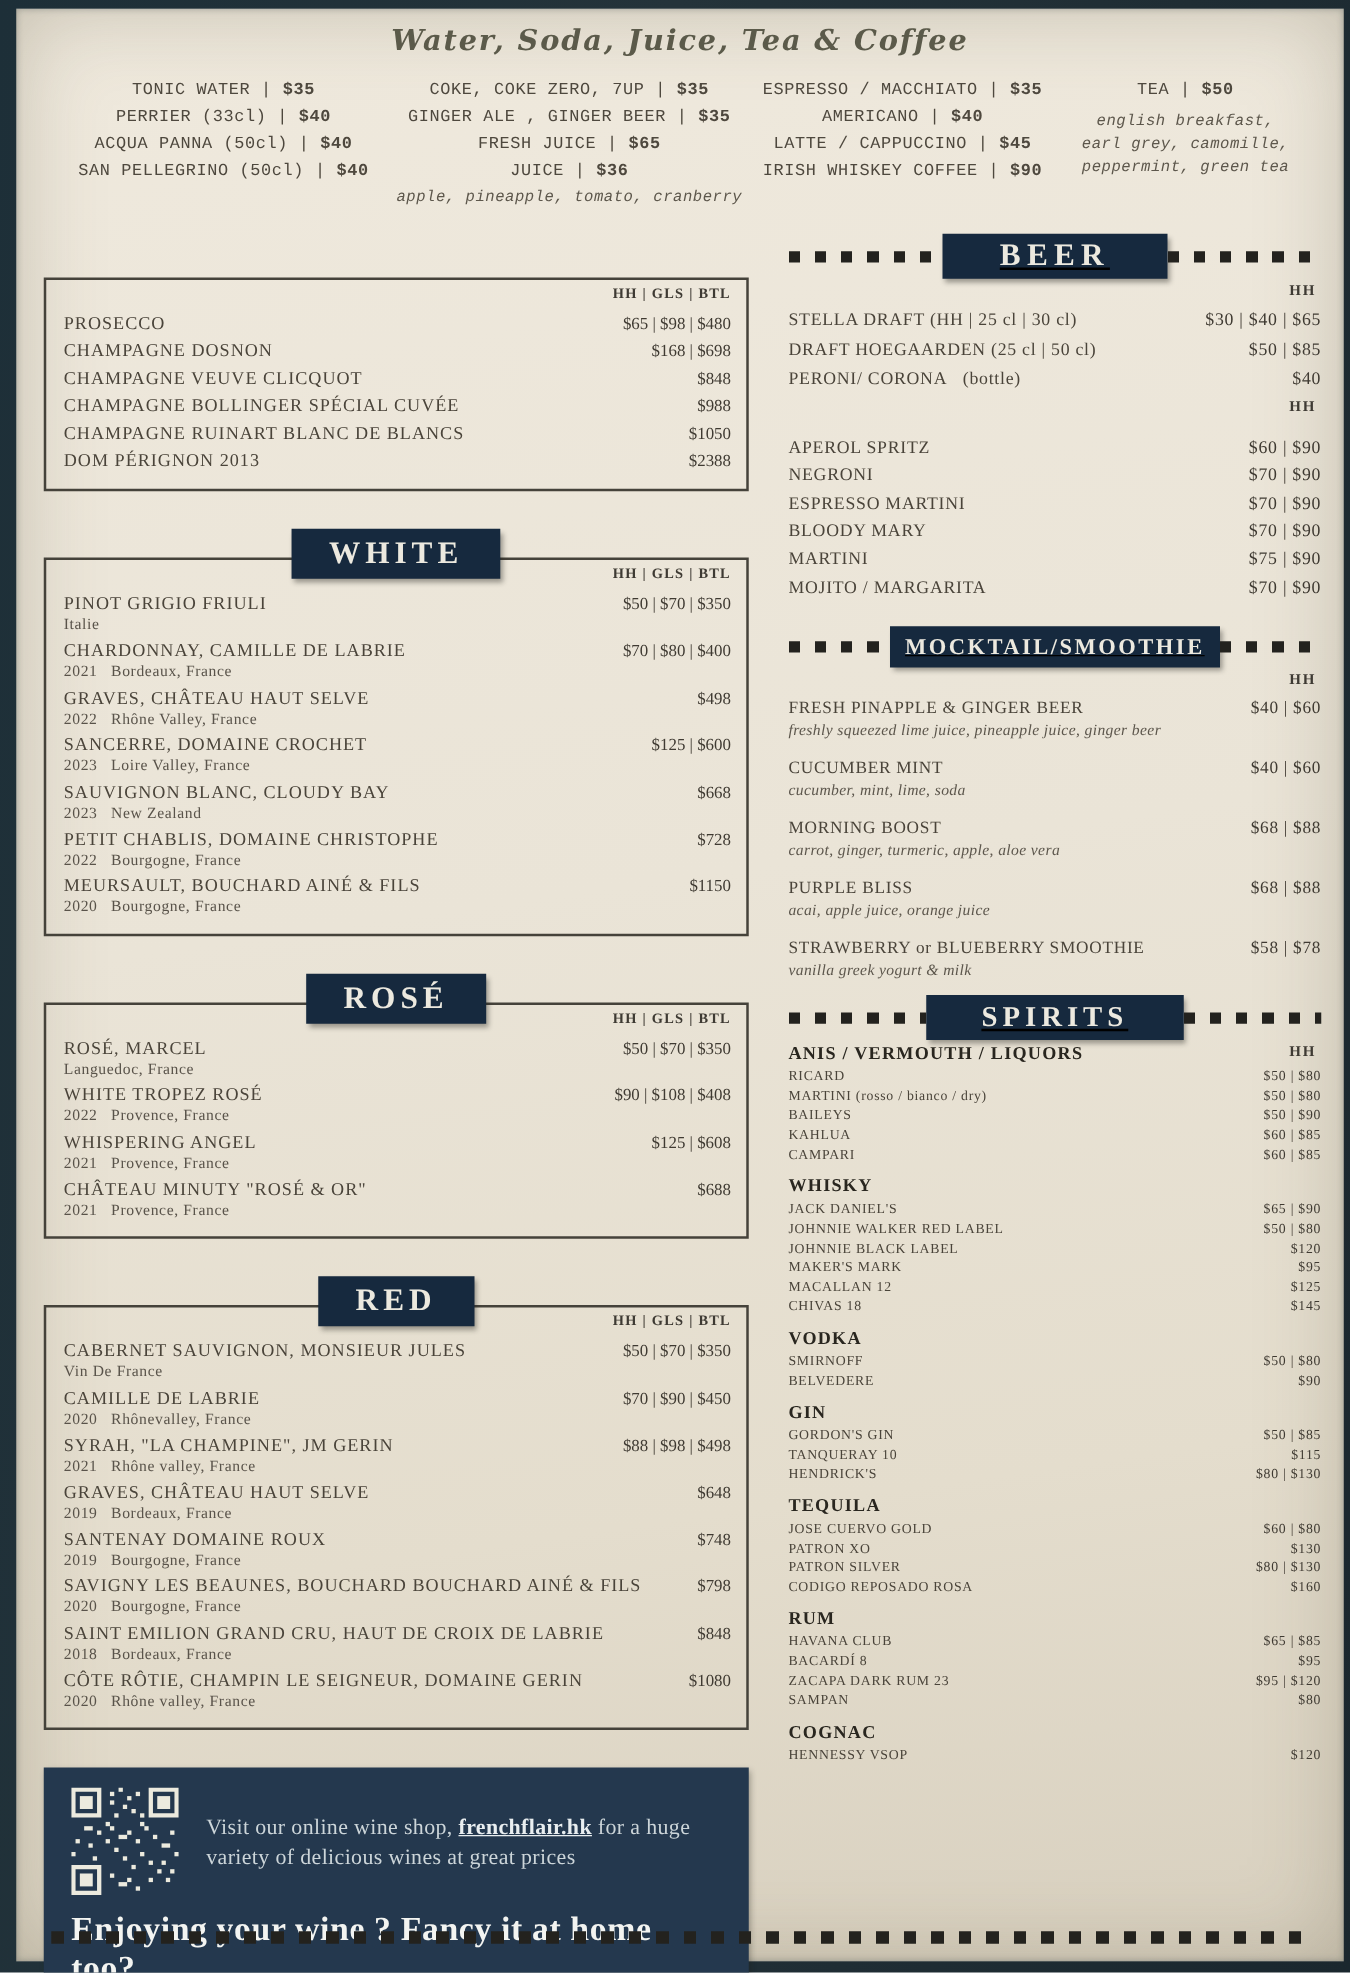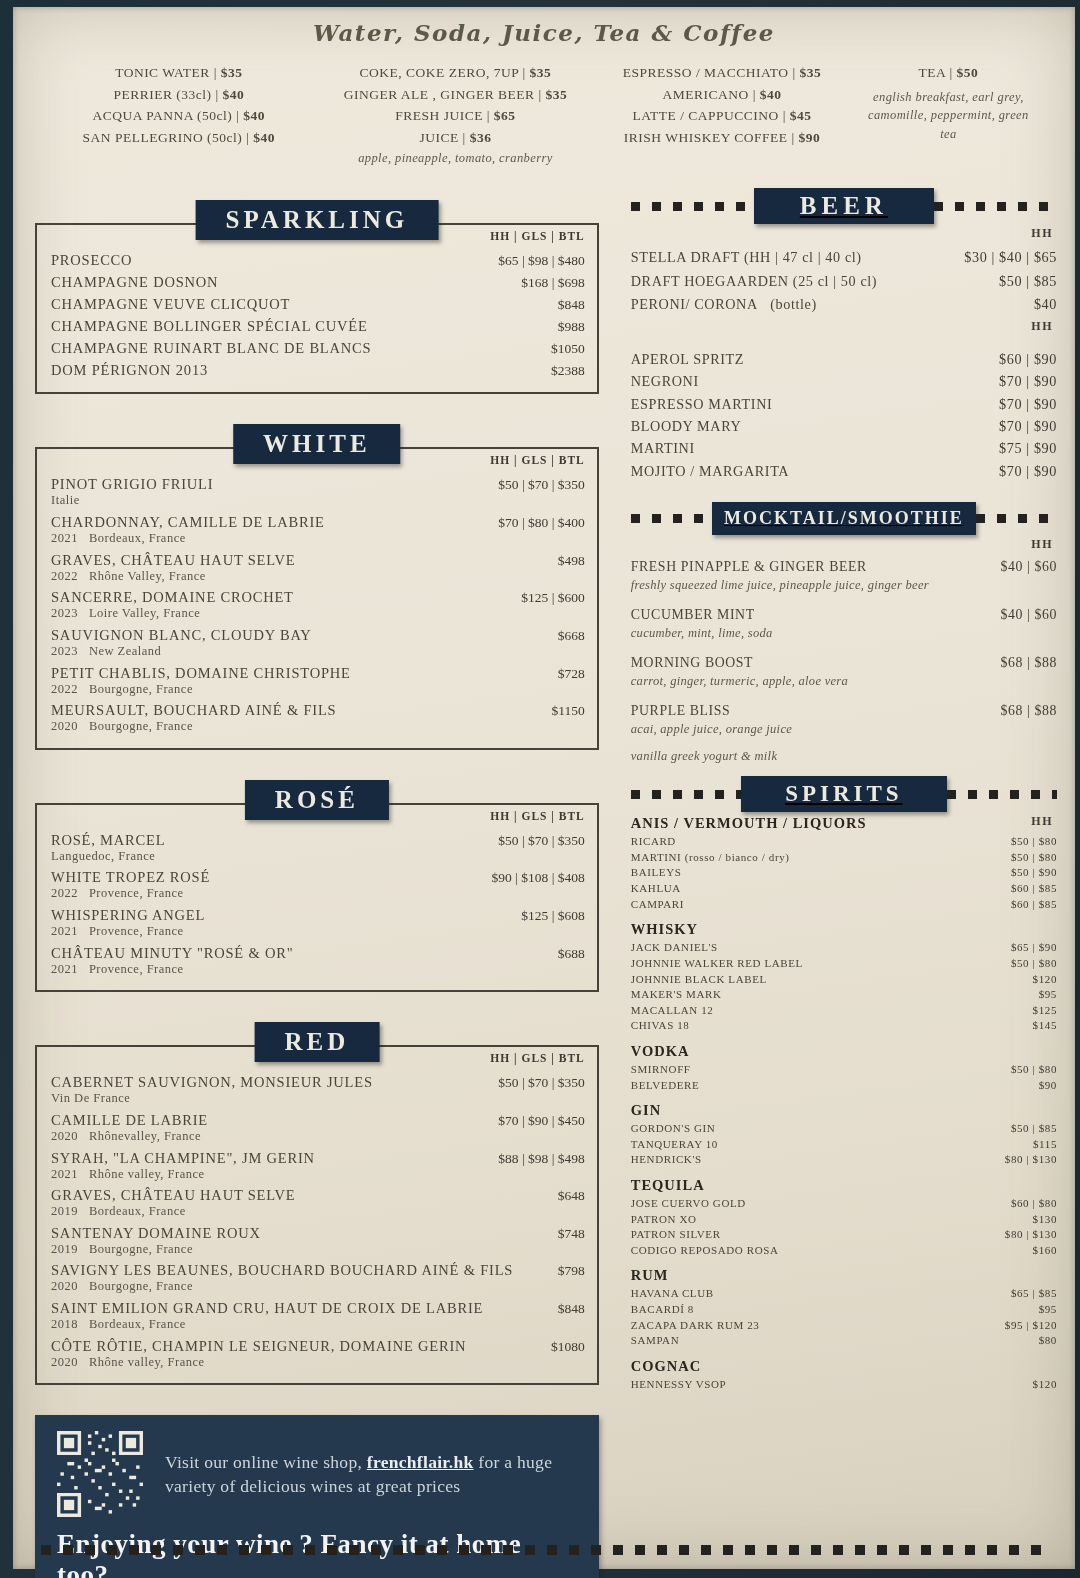--- a/index.html
+++ b/index.html
@@ -12,21 +12,21 @@
     position:absolute;left:13px;top:7px;right:5px;bottom:9px;
     background:linear-gradient(172deg,#efe9dd 0%,#eae4d7 45%,#e4ddcd 75%,#d8d0bf 100%);
     box-shadow:inset 0 0 70px rgba(95,85,60,.28), inset 0 0 6px rgba(40,60,70,.35);
   }
   .script-header{
     text-align:center;margin-top:12px;
     font-family:"DejaVu Serif",serif;font-style:italic;font-weight:bold;
     font-size:23px;letter-spacing:1.5px;color:#5b5a4a;
   }
   
-  .top-grid{display:flex;padding:16px 26px 0 30px;}
+  .top-grid{display:flex;padding:16px 26px 0 30px;font-family:Liberation Mono, monospace;}
   .top-col{text-align:center;color:#4c463c;}
   .top-col.c1{width:27%;}.top-col.c2{width:28%;}.top-col.c3{width:25%;}.top-col.c4{width:20%;}
   .top-item{font-size:13.5px;letter-spacing:.5px;line-height:1.6;color:#4e483e;}
   .tprice{font-weight:bold;}
   .tprice::before{content:" | ";font-weight:normal;}
   .top-note{font-style:italic;font-size:12.5px;color:#5d574c;margin-top:3px;letter-spacing:.4px;}
   .top-col.c4 .top-note{max-width:180px;margin:4px auto 0;line-height:1.5;}
   
   .main{display:flex;align-items:flex-start;padding:0 6px 0 10px;margin-top:6px;}
   .col-left{width:56%;padding:0 10px 0 12px;box-sizing:border-box;}
@@ -137,21 +137,20 @@
         </div>
       <div class="top-note">english breakfast, earl grey, camomille, peppermint, green tea</div>
     </div>
   </div>
 
   <div class="main">
 
     <div class="col-left">
 
       <section class="wine-section first">
-        <div class="navy-banner wine-banner">SPARKLING</div>
         <div class="wine-box">
           <div class="price-header">HH | GLS | BTL</div>
           <div>
 
               <div class="wine-row">
                 <div class="wine-main">
                   <span class="wine-name">PROSECCO</span>
                   <span class="wine-price">$65 | $98 | $480</span>
                 </div>
 
@@ -443,21 +442,21 @@
 
       <div class="banner-row">
         <span class="dots"></span>
         <div class="navy-banner beer-banner">BEER</div>
         <span class="dots"></span>
       </div>
       <div class="hh-label">HH</div>
       <div class="beer-items">
 
           <div class="simple-row">
-            <span class="simple-name">STELLA DRAFT (HH | 47 cl | 40 cl)</span>
+            <span class="simple-name">STELLA DRAFT (HH | 25 cl | 30 cl)</span>
             <span class="simple-price">$30 | $40 | $65</span>
           </div>
 
           <div class="simple-row">
             <span class="simple-name">DRAFT HOEGAARDEN (25 cl | 50 cl)</span>
             <span class="simple-price">$50 | $85</span>
           </div>
 
           <div class="simple-row">
             <span class="simple-name">PERONI/ CORONA&nbsp;&nbsp;&nbsp;(bottle)</span>
@@ -533,20 +532,24 @@
 
           <div class="mock-item">
             <div class="simple-row">
               <span class="simple-name">PURPLE BLISS</span>
               <span class="simple-price">$68 | $88</span>
             </div>
             <div class="mock-desc">acai, apple juice, orange juice</div>
           </div>
 
           <div class="mock-item">
+            <div class="simple-row">
+              <span class="simple-name">STRAWBERRY or BLUEBERRY SMOOTHIE</span>
+              <span class="simple-price">$58 | $78</span>
+            </div>
             <div class="mock-desc">vanilla greek yogurt &amp; milk</div>
           </div>
         </div>
 
       <div class="banner-row" style="margin-top:4px;">
         <span class="dots"></span>
         <div class="navy-banner spirits-banner">SPIRITS</div>
         <span class="dots"></span>
       </div>
       <div class="hh-label" style="margin-bottom:0;">HH</div>

